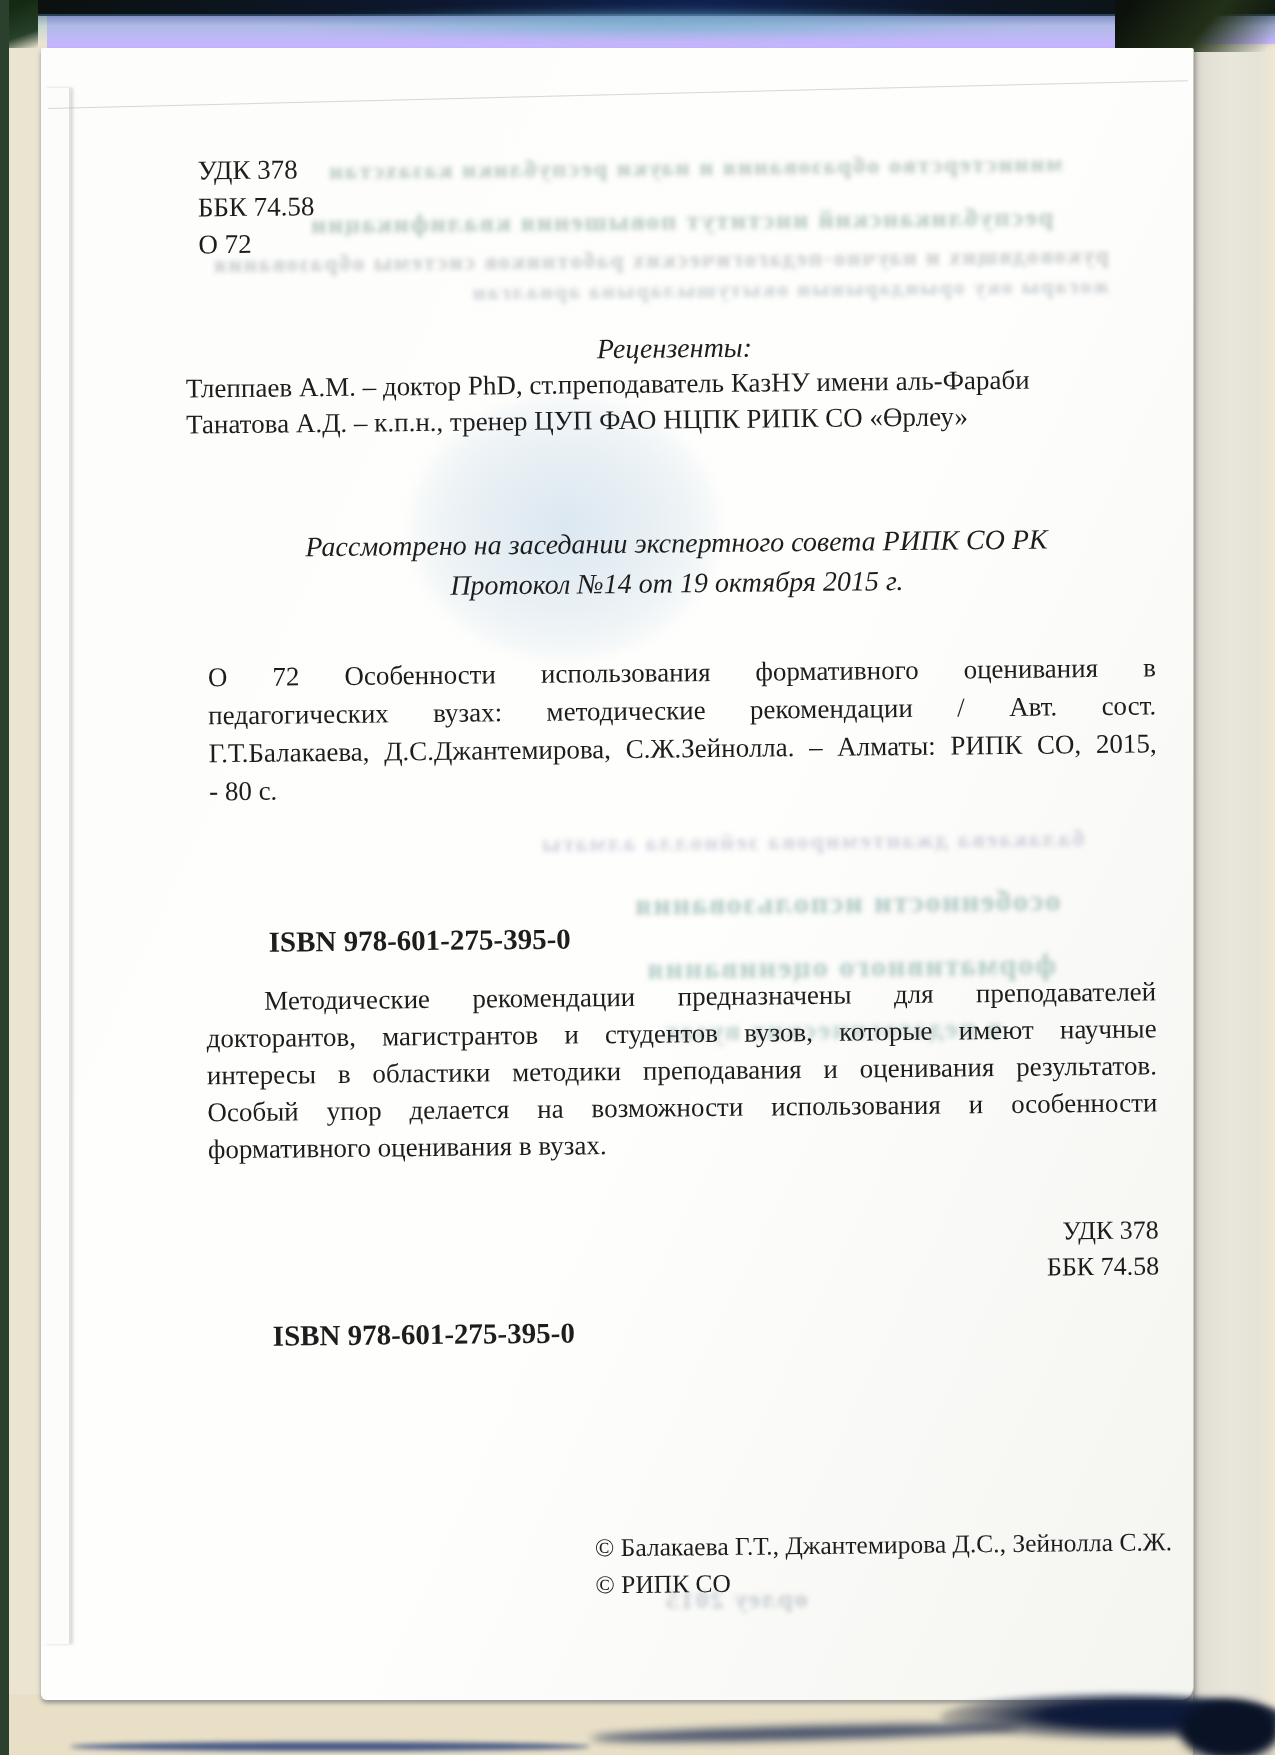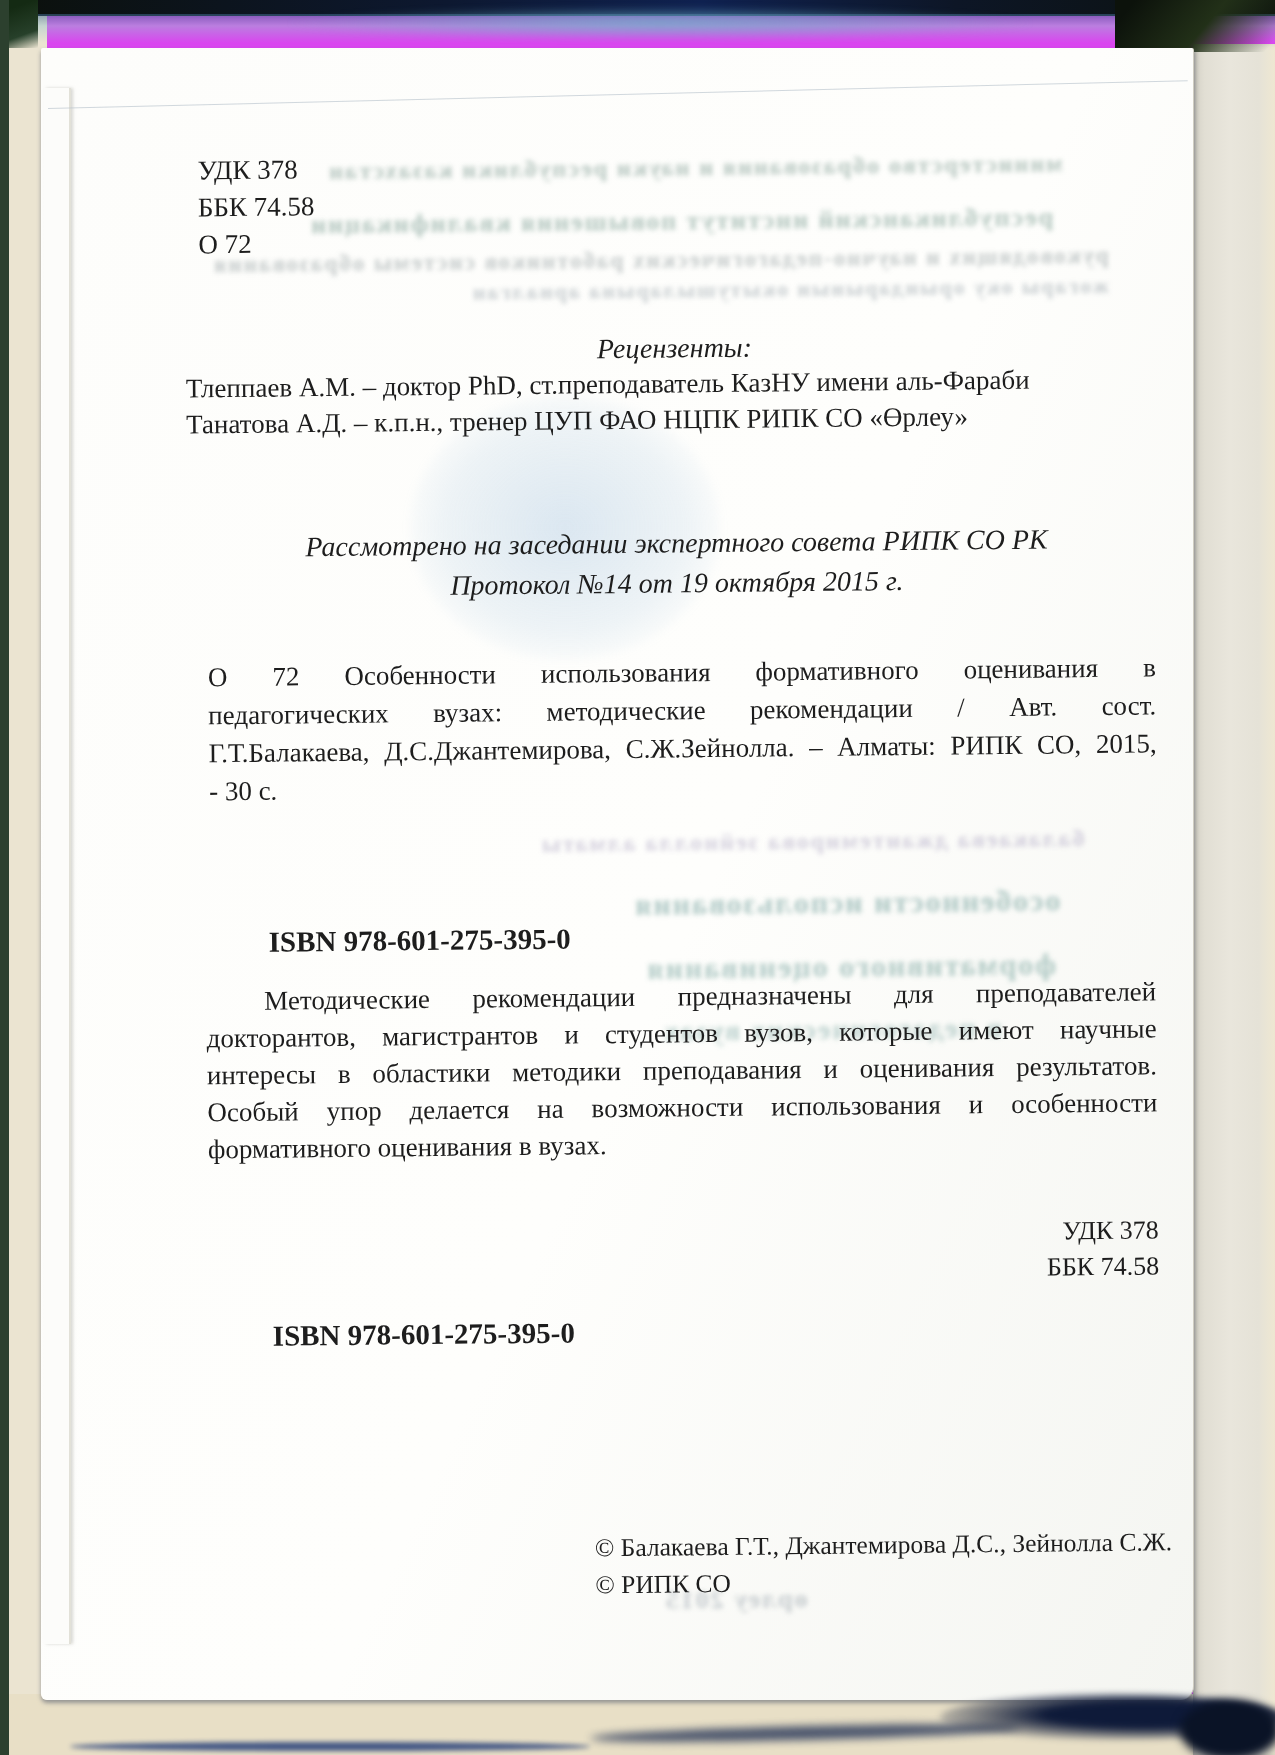--- a/index.html
+++ b/index.html
@@ -1,16 +1,16 @@
 <!DOCTYPE html>
 <html><head>
 <meta charset="utf-8">
 <style>
   html,body{margin:0;padding:0;background:#d8d2c0;}
-  #scan{position:relative;width:1275px;height:1755px;overflow:hidden;background:#d946ef;}
+  #scan{position:relative;width:1275px;height:1755px;overflow:hidden;background:#c4b5fd;}
   .abs{position:absolute;}
   .txt{font-family:"Liberation Serif","DejaVu Serif",serif;color:#1d1d1d;}
   .just{text-align:justify;text-align-last:justify;}
   .center{text-align:center;}
   .right{text-align:right;}
   .italic{font-style:italic;}
   .bold{font-weight:bold;}
   .nowrap{white-space:nowrap;}
   .bleed{font-family:"Liberation Serif","DejaVu Serif",serif;font-weight:bold;
          transform:scaleX(-1);filter:blur(2.6px);white-space:nowrap;overflow:hidden;
@@ -98,21 +98,21 @@
     <div class="abs txt italic center" style="left:205px;top:333px;width:950px;font-size:28px;">Рецензенты:</div>
     <div class="abs txt nowrap" style="left:191px;top:369px;font-size:27px;">Тлеппаев А.М. – доктор PhD, ст.преподаватель КазНУ имени аль-Фараби</div>
     <div class="abs txt nowrap" style="left:191px;top:405px;font-size:27px;">Танатова А.Д. – к.п.н., тренер ЦУП ФАО НЦПК РИПК СО «Өрлеу»</div>
 
     <div class="abs txt italic center" style="left:205px;top:528px;width:950px;font-size:28px;">Рассмотрено на заседании экспертного совета РИПК СО РК</div>
     <div class="abs txt italic center" style="left:205px;top:568px;width:950px;font-size:28px;">Протокол №14 от 19 октября 2015 г.</div>
 
     <div class="abs txt just" style="left:210px;top:658px;width:948px;font-size:27px;">О 72 Особенности использования формативного оценивания в</div>
     <div class="abs txt just" style="left:210px;top:696px;width:948px;font-size:27px;">педагогических вузах: методические рекомендации / Авт. сост.</div>
     <div class="abs txt just" style="left:210px;top:734px;width:948px;font-size:27px;">Г.Т.Балакаева, Д.С.Джантемирова, С.Ж.Зейнолла. – Алматы: РИПК СО, 2015,</div>
-    <div class="abs txt" style="left:210px;top:772px;font-size:27px;">- 30 с.</div>
+    <div class="abs txt" style="left:210px;top:772px;font-size:27px;">- 80 с.</div>
 
     <div class="abs txt bold nowrap" style="left:268px;top:922px;font-size:29px;">ISBN 978-601-275-395-0</div>
 
     <div class="abs txt just" style="left:205px;top:982px;width:950px;font-size:27px;padding-left:58px;box-sizing:border-box;">Методические рекомендации предназначены для преподавателей</div>
     <div class="abs txt just" style="left:205px;top:1019px;width:950px;font-size:27px;">докторантов, магистрантов и студентов вузов, которые имеют научные</div>
     <div class="abs txt just" style="left:205px;top:1056px;width:950px;font-size:27px;">интересы в областики методики преподавания и оценивания результатов.</div>
     <div class="abs txt just" style="left:205px;top:1093px;width:950px;font-size:27px;">Особый упор делается на возможности использования и особенности</div>
     <div class="abs txt" style="left:205px;top:1130px;font-size:27px;">формативного оценивания в вузах.</div>
 
     <div class="abs txt right" style="left:205px;top:1218px;width:950px;font-size:26px;line-height:36px;">

